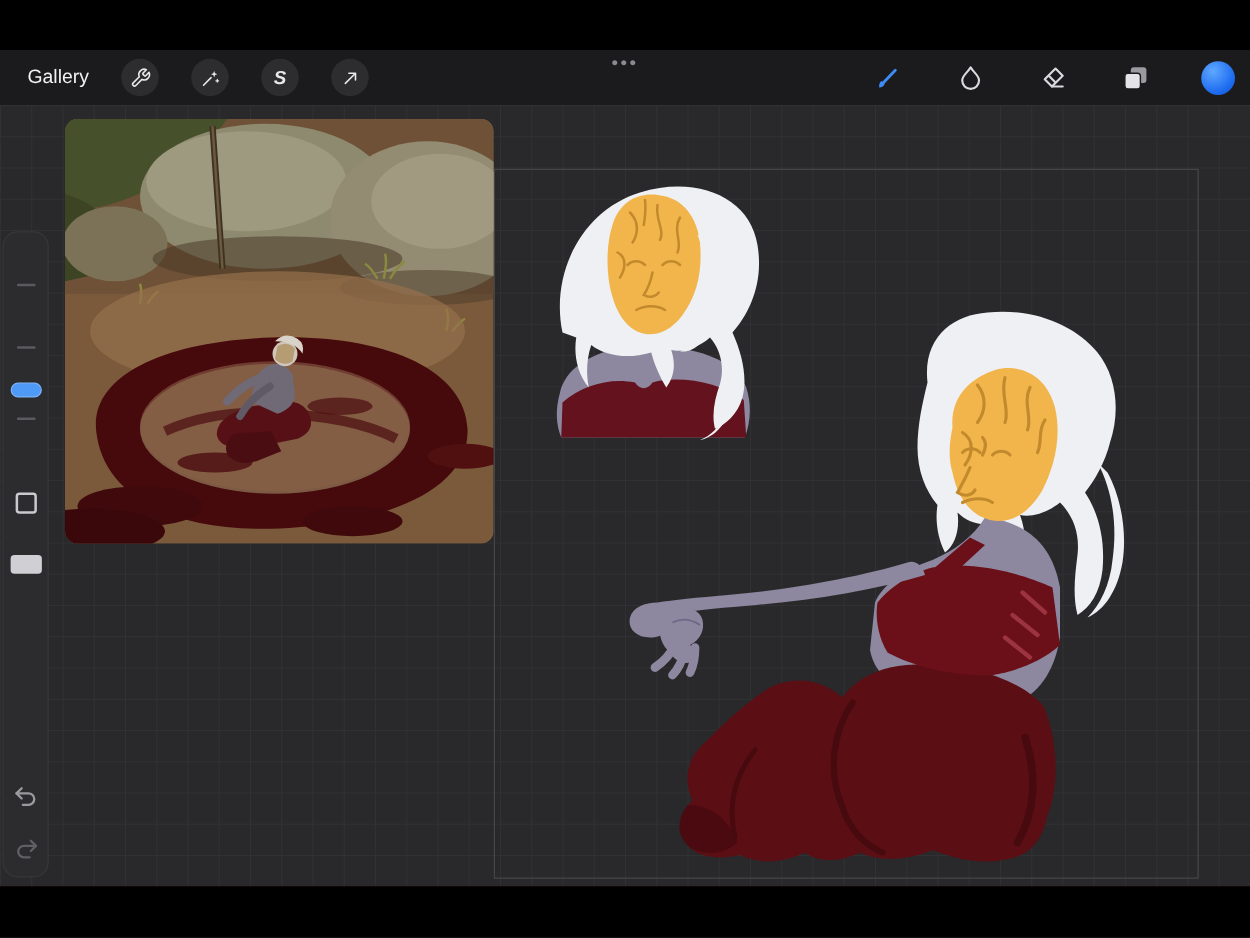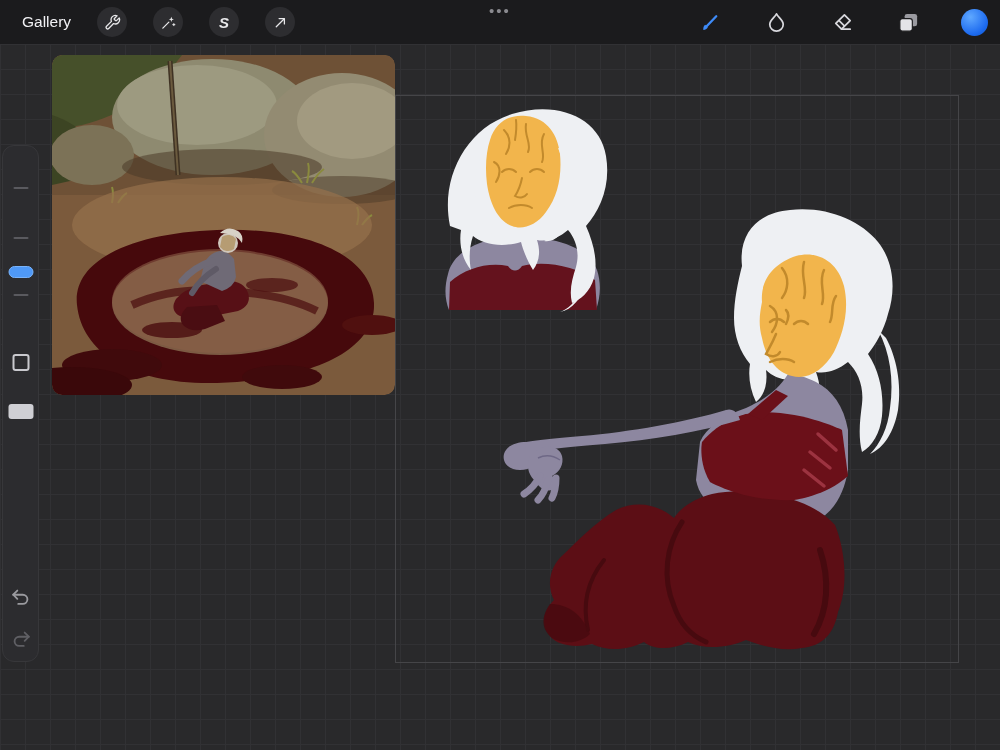--- a/index.html
+++ b/index.html
@@ -1,17 +1,17 @@
 <!DOCTYPE html>
 <html><head>
 <meta charset="utf-8">
 <style>
   html,body{margin:0;padding:0;background:#000;}
-  .stage{position:relative;width:1000px;height:750px;overflow:hidden;
-         background:#ef4444;font-family:"Liberation Sans",sans-serif;}
+  .stage{position:relative;width:1000px;height:669px;overflow:hidden;
+         background:#ef4444;font-family:"Liberation Sans",sans-serif;margin-top:40px;}
 
   
   .canvas-grid{position:absolute;left:0;top:44px;width:1000px;height:706px;
     background-color:#29292b;
     background-image:linear-gradient(to right,#313134 1px,transparent 1px),
                      linear-gradient(to bottom,#313134 1px,transparent 1px);
     background-size:25px 25px;}
   .canvas-frame{position:absolute;left:395px;top:95px;width:562px;height:566px;
     border:1px solid #454548;}
   .reference-photo{position:absolute;left:52px;top:55px;width:343px;height:340px;

